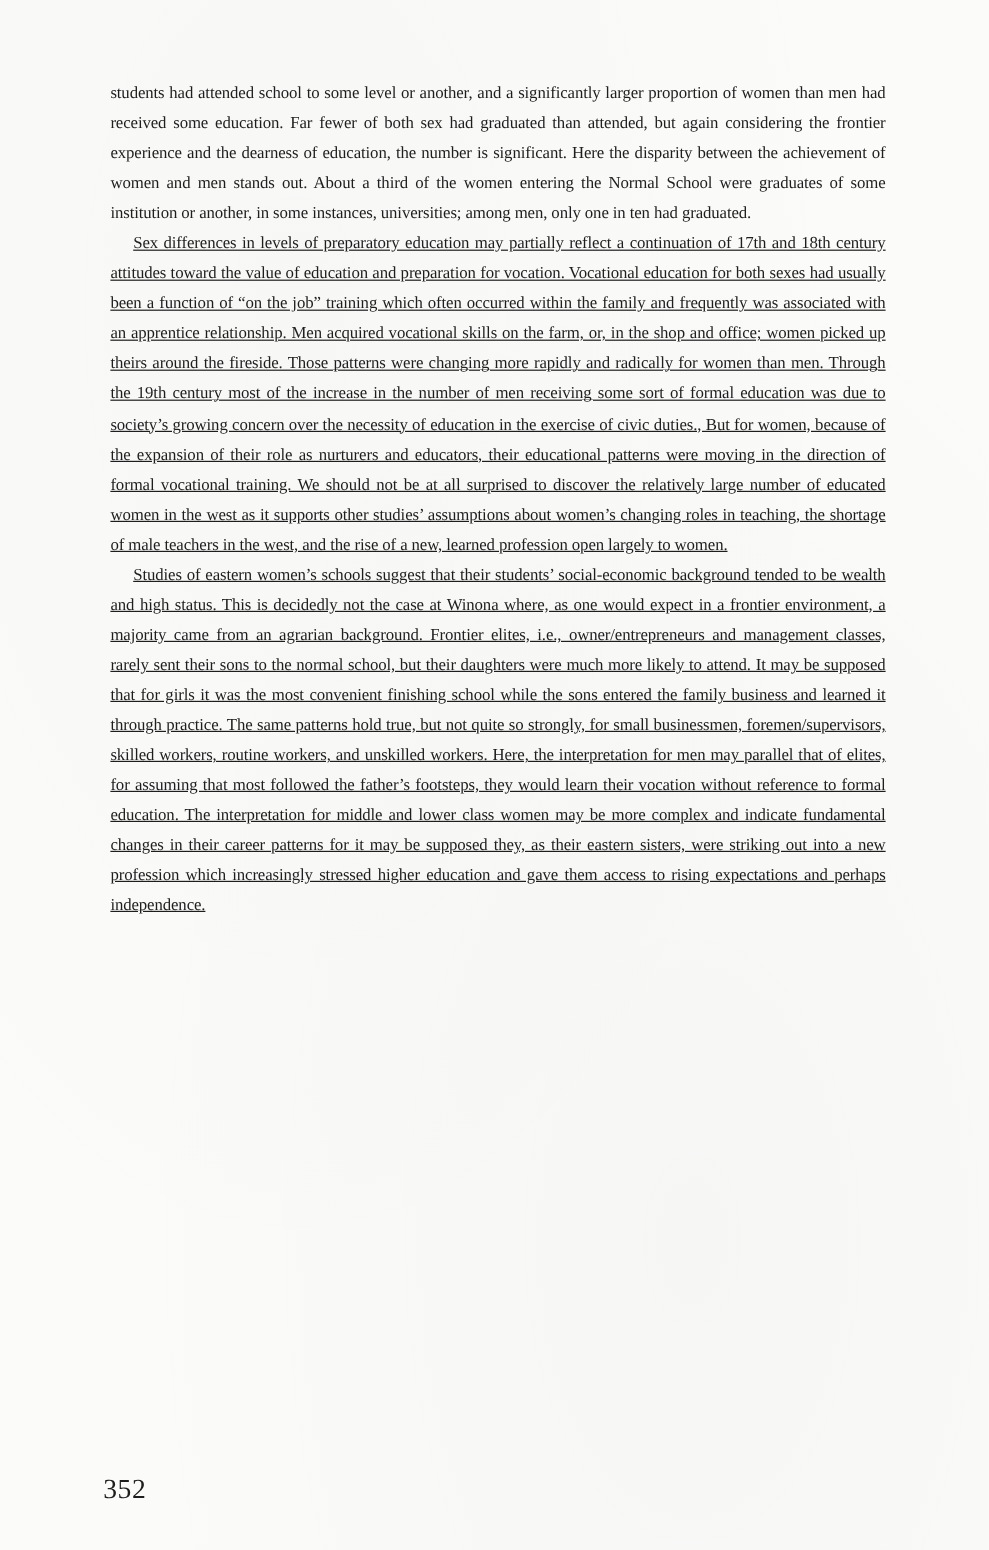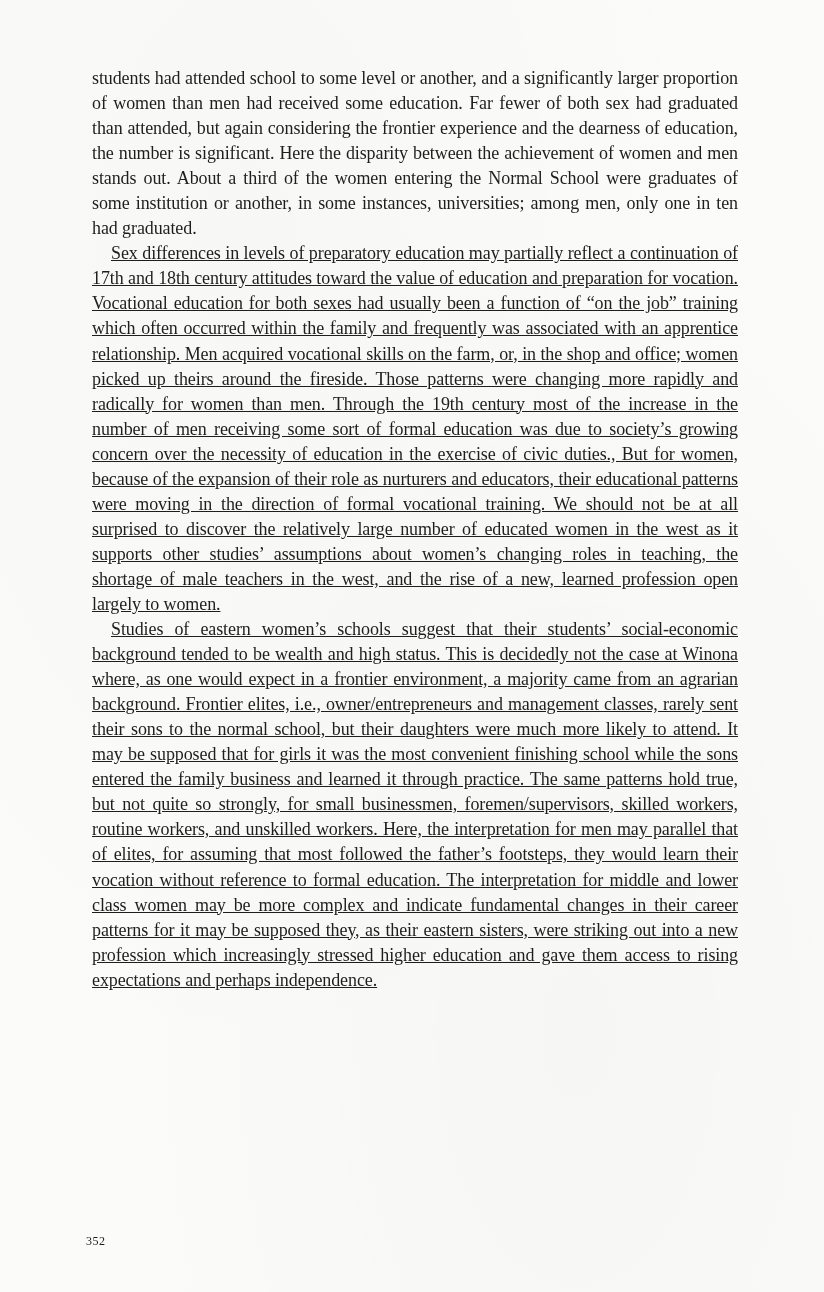--- a/index.html
+++ b/index.html
@@ -16,32 +16,32 @@
     position: absolute; inset: 0;
     background:
       radial-gradient(ellipse at 30% 20%, rgba(0,0,0,0.015), transparent 60%),
       radial-gradient(ellipse at 70% 80%, rgba(0,0,0,0.02), transparent 60%);
   }
   .text-block {
     position: absolute;
     left: 92px;
     top: 66px;
     width: 646px;
-    font-size: 18px;
+    font-size: 14px;
     line-height: 25.05px;
     text-align: justify;
     letter-spacing: -0.1px;
   }
   .text-block p { margin: 0; text-indent: 0; }
   .text-block p.indent { text-indent: 19px; text-decoration: underline; }
   .page-number {
     position: absolute;
     left: 86px;
     top: 1231px;
-    font-size: 12px;
+    font-size: 23px;
     line-height: 20px;
     letter-spacing: 0.5px;
   }
 </style>
 </head>
 <body>
 
 <div class="page-scan"></div>
 
 <div class="text-block">

